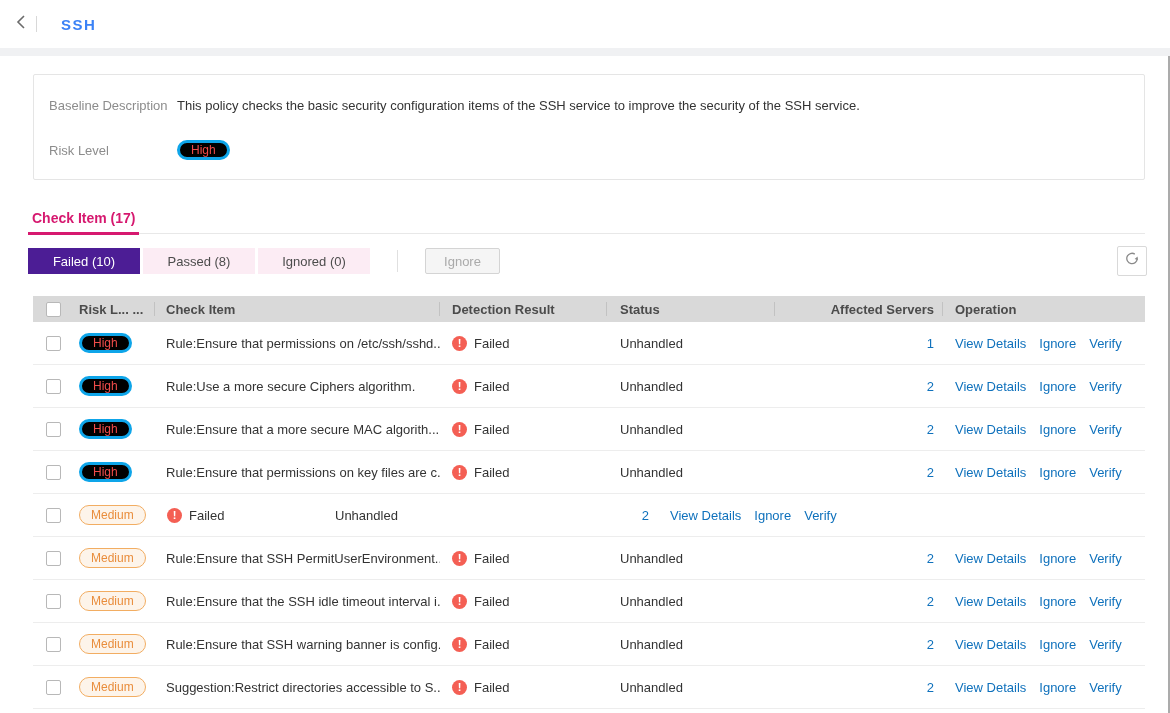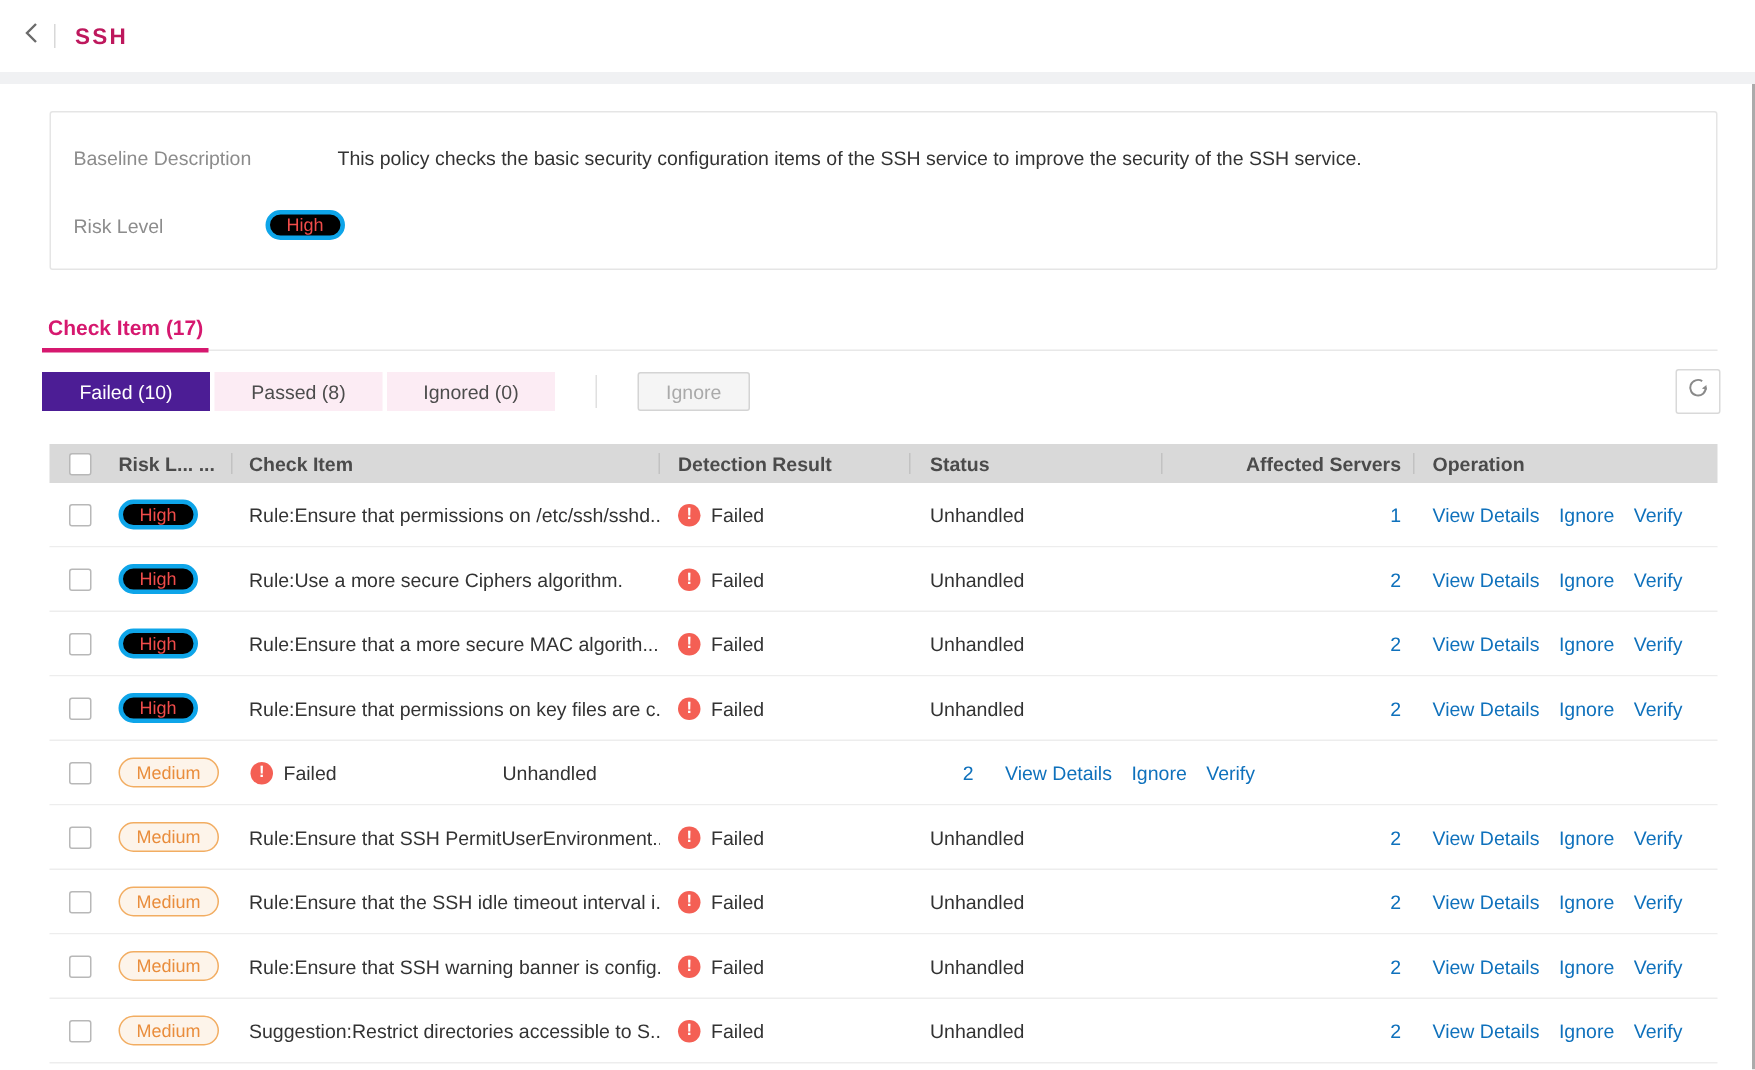--- a/index.html
+++ b/index.html
@@ -3,29 +3,29 @@
 <meta charset="utf-8">
 <style>
   * { margin:0; padding:0; box-sizing:border-box; }
   html,body { width:1170px; height:713px; overflow:hidden; }
   body { font-family:"Liberation Sans","DejaVu Sans",sans-serif; background:#ffffff; position:relative; color:#333; }
 
   
   .top-header { position:absolute; left:0; top:0; width:1170px; height:48px; background:#fff; display:flex; align-items:center; }
   .back-btn { width:30px; height:30px; margin-left:6px; display:flex; align-items:center; justify-content:center; cursor:pointer; }
   .hdr-divider { width:1px; height:16px; background:#d8d8d8; margin:0 6px 0 0; }
-  .page-title { font-size:15px; font-weight:bold; color:#be185d; letter-spacing:1.5px; margin-left:7px; }
+  .page-title { font-size:15px; font-weight:bold; color:#3b82f6; letter-spacing:1.5px; margin-left:18px; }
 
   .gray-strip { position:absolute; left:0; top:48px; width:1170px; height:8px; background:#f0f1f3; }
 
   .panel { position:absolute; left:0; top:56px; width:1170px; height:657px; background:#fff; }
 
   
   .desc-card { position:absolute; left:33px; top:18px; width:1112px; height:106px; border:1px solid #e5e5e5; border-radius:2px; background:#fff; }
-  .desc-row1 { position:absolute; left:15px; top:20px; right:15px; height:20px; display:flex; align-items:center;gap:48px; }
+  .desc-row1 { position:absolute; left:15px; top:20px; right:15px; height:20px; display:flex; align-items:center; }
   .desc-row2 { position:absolute; left:15px; top:64px; right:15px; height:22px; display:flex; align-items:center; }
   .desc-label { width:128px; font-size:13px; color:#8c8c8c; flex:0 0 128px; }
   .desc-value { font-size:13px; color:#333; }
 
   .badge { display:inline-flex; align-items:center; justify-content:center; height:20px; padding:0 11px; border-radius:10px; font-size:12px; white-space:nowrap; }
   .badge-high { color:#f04c4a; border:3px solid #0ea5e9; background:#000000; }
   .badge-medium { color:#e98d3c; border:1px solid #f2ad62; background:#fdf4ea; }
 
   
   .tabs-bar { position:absolute; left:28px; top:150px; width:1117px; height:28px; border-bottom:1px solid #e8e8e8; display:flex; }

